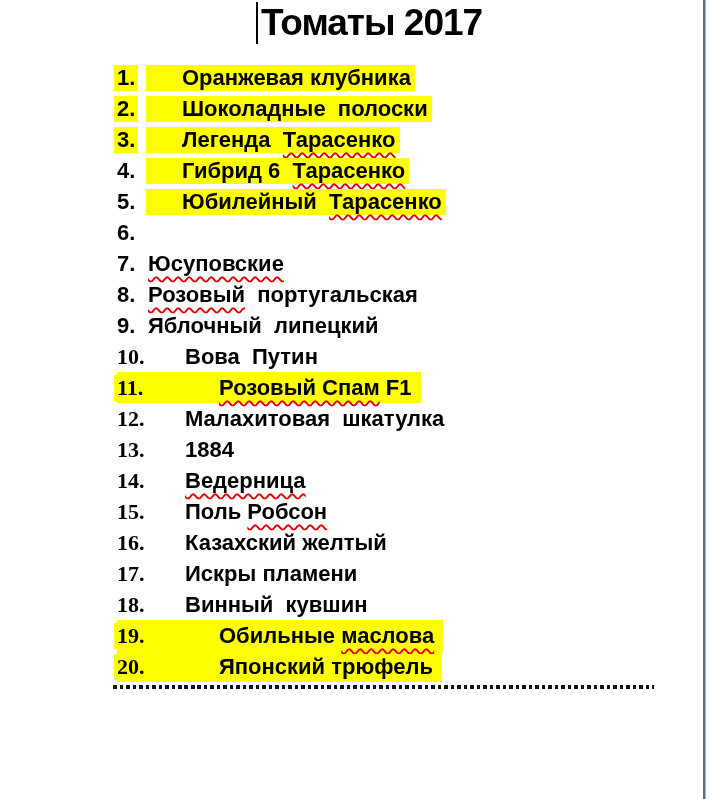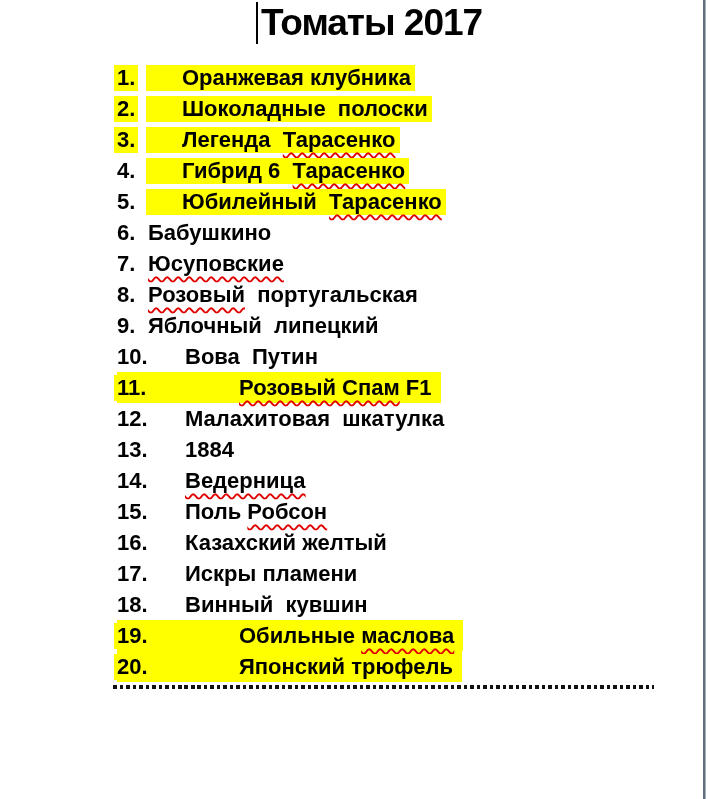--- a/index.html
+++ b/index.html
@@ -47,23 +47,23 @@
   .row {
     height: 31px;
     display: flex;
     align-items: center;
     font-size: 22px;
     font-weight: bold;
     line-height: 26px;
     white-space: pre;
     width: max-content;
   }
-  .row.row-hl { background: var(--hl); padding-right: 5px; gap: 20px; }
+  .row.row-hl { background: var(--hl); padding-right: 5px; }
   .num { width: 31px; flex: none; }
-  .num.wide { width: 68px; }
+  .num.wide { width: 68px; font-family: Liberation Serif, serif; }
   .numtext {
     display: inline-block;
     line-height: 26px;
     padding: 0 3px;
     margin-left: -3px;
   }
   .numtext.hl { background: var(--hl); }
   .text {
     display: inline-block;
     line-height: 26px;
@@ -102,21 +102,21 @@
     <span class="caret"></span>
     <h1 class="doc-title">Томаты 2017</h1>
   </div>
 
   <div id="list" class="list">
       <div class="row"><span class="num"><span class="numtext hl">1.</span></span><span class="text hl"><span class="part">Оранжевая клубника</span></span></div>
       <div class="row"><span class="num"><span class="numtext hl">2.</span></span><span class="text hl"><span class="part">Шоколадные  полоски</span></span></div>
       <div class="row"><span class="num"><span class="numtext hl">3.</span></span><span class="text hl"><span class="part">Легенда  </span><span class="part sq">Тарасенко</span></span></div>
       <div class="row"><span class="num"><span class="numtext">4.</span></span><span class="text hl"><span class="part">Гибрид 6  </span><span class="part sq">Тарасенко</span></span></div>
       <div class="row"><span class="num"><span class="numtext">5.</span></span><span class="text hl"><span class="part">Юбилейный  </span><span class="part sq">Тарасенко</span></span></div>
-      <div class="row"><span class="num"><span class="numtext">6.</span></span><span class="text"><span class="part">Бабушкино</span></span></div>
+      <div class="row"><span class="num"><span class="numtext">6.</span></span></div>
       <div class="row"><span class="num"><span class="numtext">7.</span></span><span class="text"><span class="part sq">Юсуповские</span></span></div>
       <div class="row"><span class="num"><span class="numtext">8.</span></span><span class="text"><span class="part sq">Розовый</span><span class="part">  португальская</span></span></div>
       <div class="row"><span class="num"><span class="numtext">9.</span></span><span class="text"><span class="part">Яблочный  липецкий</span></span></div>
       <div class="row"><span class="num wide"><span class="numtext">10.</span></span><span class="text"><span class="part">Вова  Путин</span></span></div>
       <div class="row row-hl"><span class="num wide"><span class="numtext hl">11.</span></span><span class="text hl"><span class="part sq">Розовый Спам</span><span class="part"> F1</span></span></div>
       <div class="row"><span class="num wide"><span class="numtext">12.</span></span><span class="text"><span class="part">Малахитовая  шкатулка</span></span></div>
       <div class="row"><span class="num wide"><span class="numtext">13.</span></span><span class="text"><span class="part">1884</span></span></div>
       <div class="row"><span class="num wide"><span class="numtext">14.</span></span><span class="text"><span class="part sq">Ведерница</span></span></div>
       <div class="row"><span class="num wide"><span class="numtext">15.</span></span><span class="text"><span class="part">Поль </span><span class="part sq">Робсон</span></span></div>
       <div class="row"><span class="num wide"><span class="numtext">16.</span></span><span class="text"><span class="part">Казахский желтый</span></span></div>

